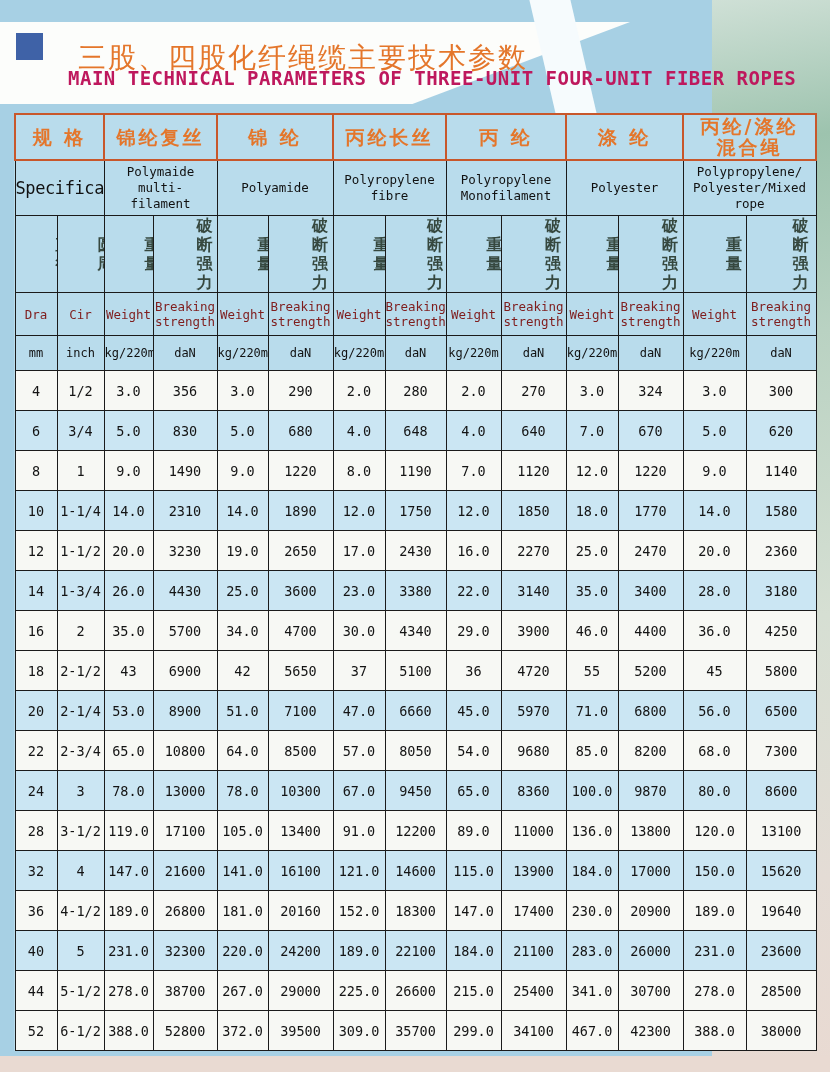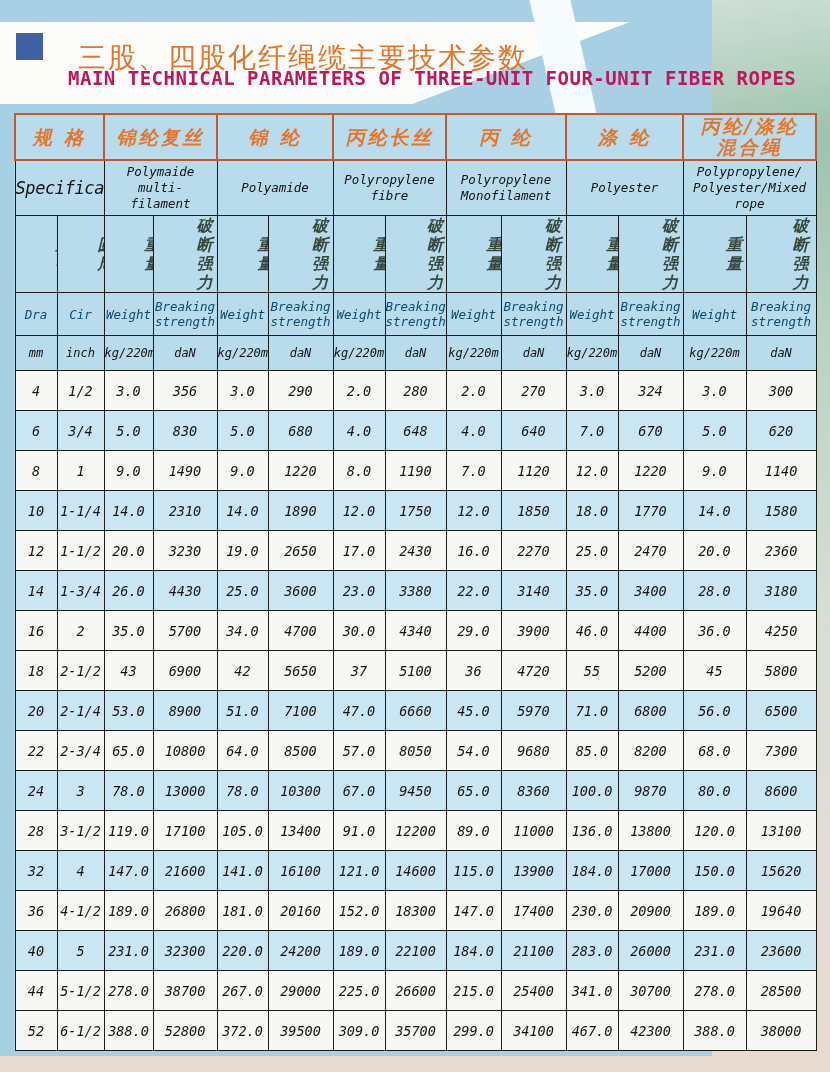--- a/index.html
+++ b/index.html
@@ -45,21 +45,20 @@
     position:absolute;left:62px;top:61px;margin:6px;z-index:2;
     font-size:19px;font-weight:bold;color:#be185d;letter-spacing:.5px;
     font-family:"DejaVu Sans Mono","Liberation Mono",monospace;
     white-space:nowrap;
   }
   
   table.specs{
     position:absolute;left:14px;top:113px;z-index:3;
     width:803px;table-layout:fixed;border-collapse:collapse;
     background:var(--header_bg,#b9dcec);
-    font-style:italic;
   }
   .specs th,.specs td{
     border:1px solid #1b1b1b;text-align:center;vertical-align:middle;
     padding:0;overflow:hidden;white-space:pre-line;
   }
   .specs th.r1{
     border:2px solid var(--header_border,#c8572b);
     color:var(--accent_orange,#e4762b);
     font-size:19px;font-weight:bold;letter-spacing:3px;
     height:44px;line-height:21px;
@@ -71,21 +70,21 @@
     color:#111;background:var(--header_bg,#b9dcec);
   }
   .specs th.r2.small{font-size:17px;letter-spacing:-.4px;}
   .specs th.r3{
     height:46px;font-size:16px;font-weight:bold;color:#36483f;
     line-height:19px;letter-spacing:1px;background:var(--header_bg,#b9dcec);padding-left:40px;
   }
   .specs th.r4{
     height:42px;font-weight:normal;font-size:12.5px;line-height:15px;
     font-family:"DejaVu Sans Mono","Liberation Mono",monospace;
-    color:#0c4a6e;background:var(--header_bg,#b9dcec);
+    color:#7f1d1d;background:var(--header_bg,#b9dcec);
   }
   .specs th.r5{
     height:34px;font-weight:normal;font-size:12px;
     font-family:"DejaVu Sans Mono","Liberation Mono",monospace;
     color:#111;background:var(--header_bg,#b9dcec);
   }
   .specs tbody td{
     height:39px;font-size:13.5px;color:#141414;
     font-family:"DejaVu Sans Mono","Liberation Mono",monospace;
     background:var(--row_white,#f7f8f4);

